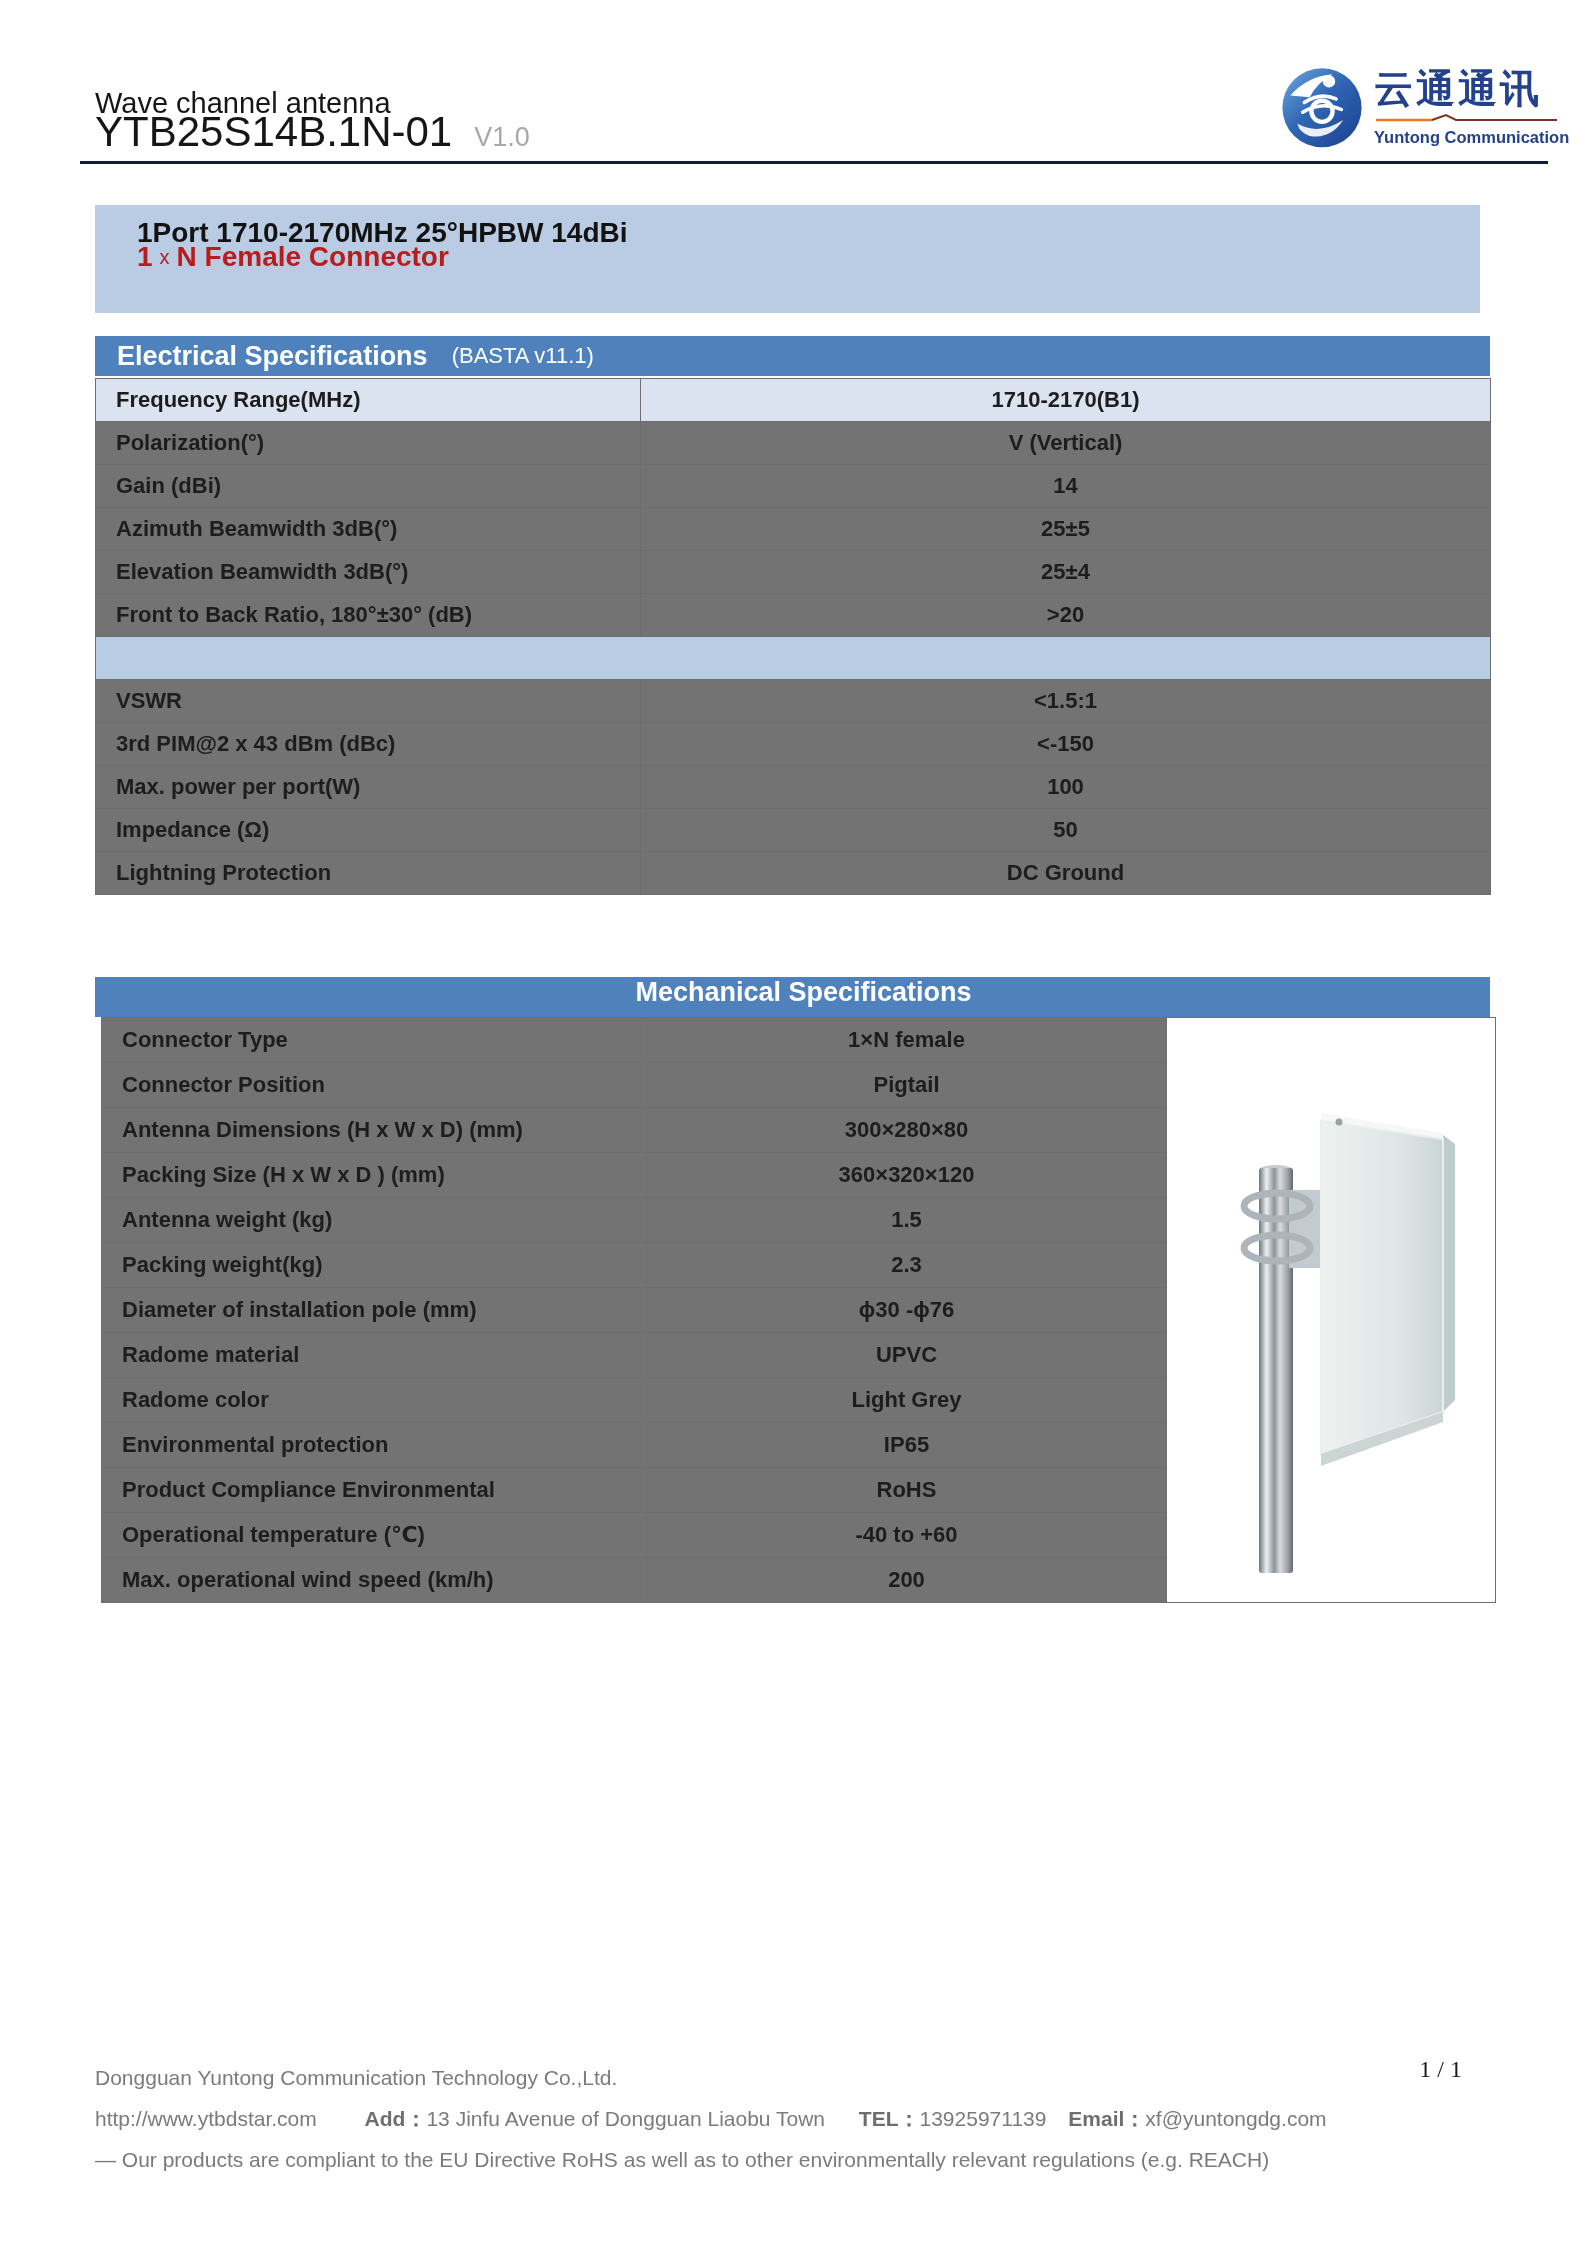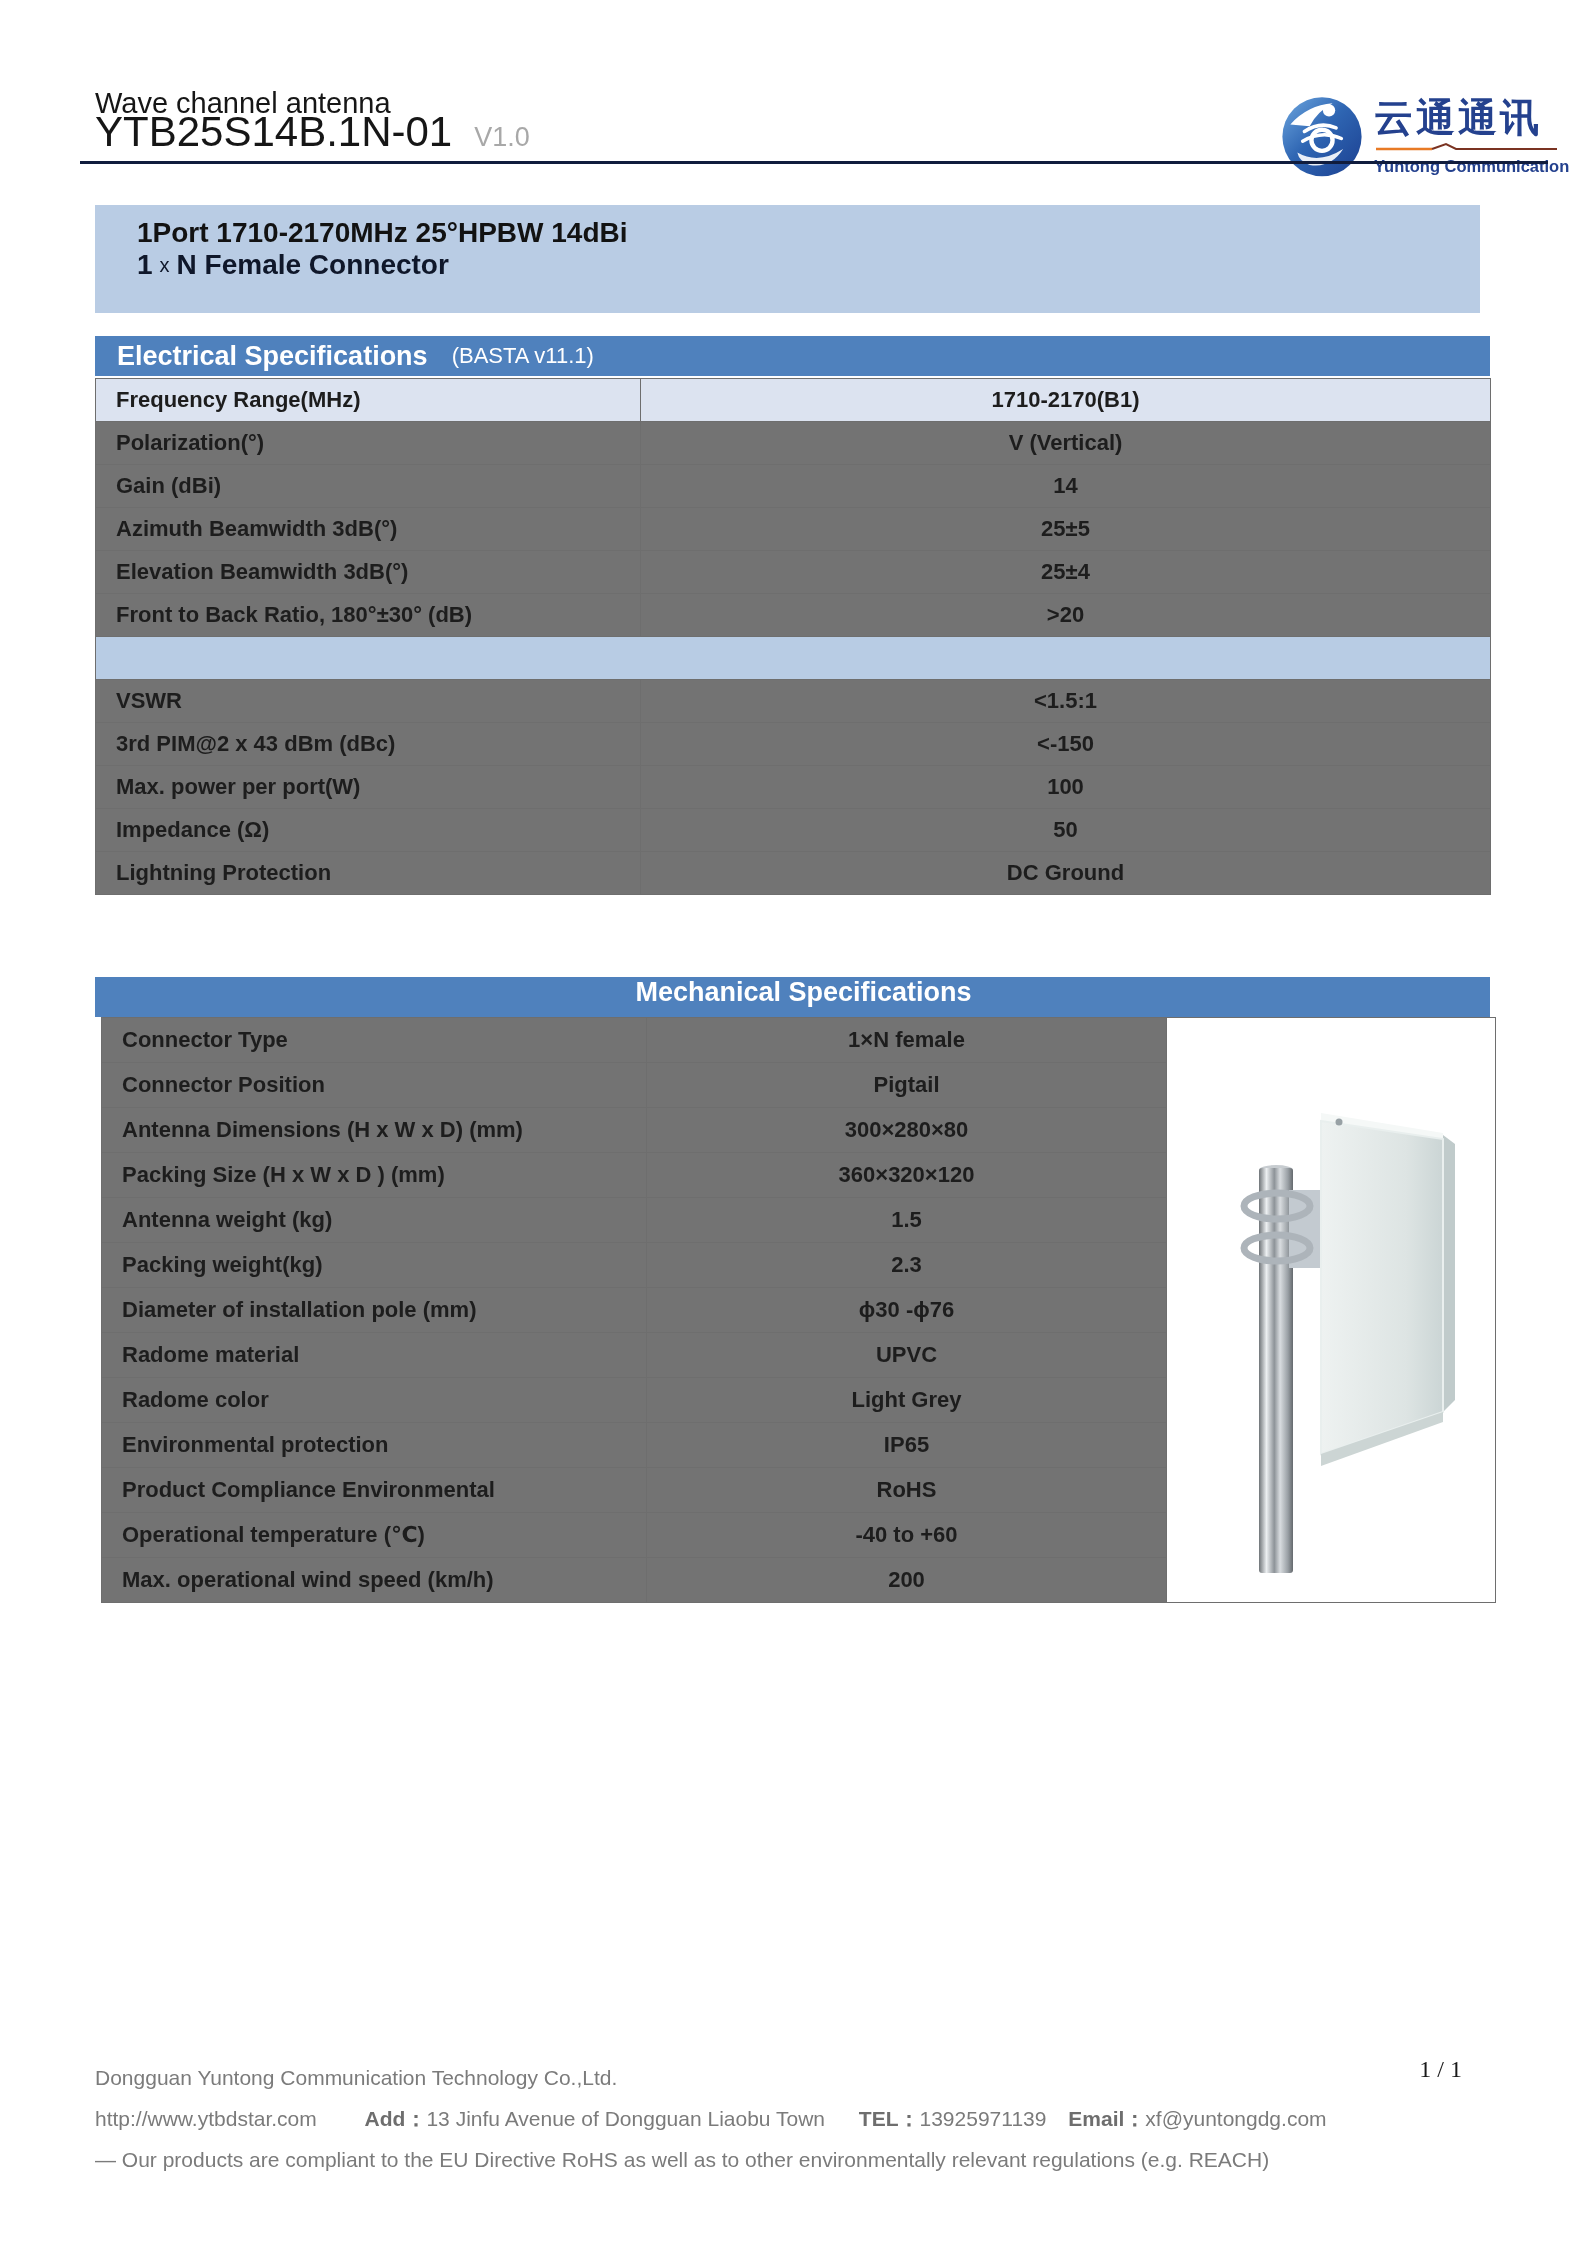--- a/index.html
+++ b/index.html
@@ -5,29 +5,29 @@
   html,body{margin:0;padding:0;background:#e8e8e8;}
   .page{
     position:relative;width:1587px;height:2245px;background:#ffffff;
     font-family:"Liberation Sans","DejaVu Sans",sans-serif;color:var(--text-dark,#1d1d1d);
     overflow:hidden;margin:0 auto;
   }
   
   .title-family{position:absolute;left:95px;top:87px;font-size:29px;font-weight:500;color:#161616;}
   .title-model{position:absolute;left:95px;top:108px;font-size:42px;font-weight:500;color:#161616;}
   .title-version{font-size:27px;font-weight:400;color:#a8a8a8;margin-left:22px;}
-  .logo{position:absolute;left:1278px;top:62px;display:flex;align-items:center;gap:8px;margin-top:29px;}
+  .logo{position:absolute;left:1278px;top:62px;display:flex;align-items:center;gap:8px;}
   .logo-text{display:flex;flex-direction:column;align-items:flex-start;}
   .logo-cn{font-size:39px;font-weight:700;color:var(--logo-blue,#24418e);letter-spacing:3px;line-height:40px;white-space:nowrap;}
   .logo-en{font-size:16.5px;font-weight:700;color:var(--logo-blue,#24418e);line-height:20px;white-space:nowrap;}
   .hrule{position:absolute;left:80px;top:161px;width:1468px;height:3px;background:var(--rule-navy,#101c3d);}
   
   .banner{position:absolute;left:95px;top:205px;width:1385px;height:108px;background:var(--banner-blue,#b9cce4);}
   .banner-l1{position:absolute;left:42px;top:12px;font-size:28px;font-weight:700;color:#121212;}
-  .banner-l2{position:absolute;left:42px;top:44px;font-size:28px;font-weight:700;color:#0f172a;text-align:center;}
+  .banner-l2{position:absolute;left:42px;top:36px;font-size:28px;font-weight:700;color:#b91c1c;text-align:center;}
   .banner-x{font-size:20px;font-weight:400;margin:0 7px;vertical-align:2px;}
   
   .section-bar{position:absolute;left:95px;width:1395px;height:40px;background:var(--header-blue,#4f81bd);
     display:flex;align-items:center;padding-left:22px;box-sizing:border-box;gap:24px;}
   .bar-title{font-size:27px;font-weight:700;color:#ffffff;}
   .bar-sub{font-size:22px;font-weight:400;color:#ffffff;}
   
   table.spec{border-collapse:collapse;table-layout:fixed;background:#737373;font-weight:bold;}
   table.spec td{border:1px solid var(--border-gray,#6e6e6e);font-size:22px;color:var(--text-dark,#1d1d1d);
     overflow:hidden;white-space:nowrap;}

